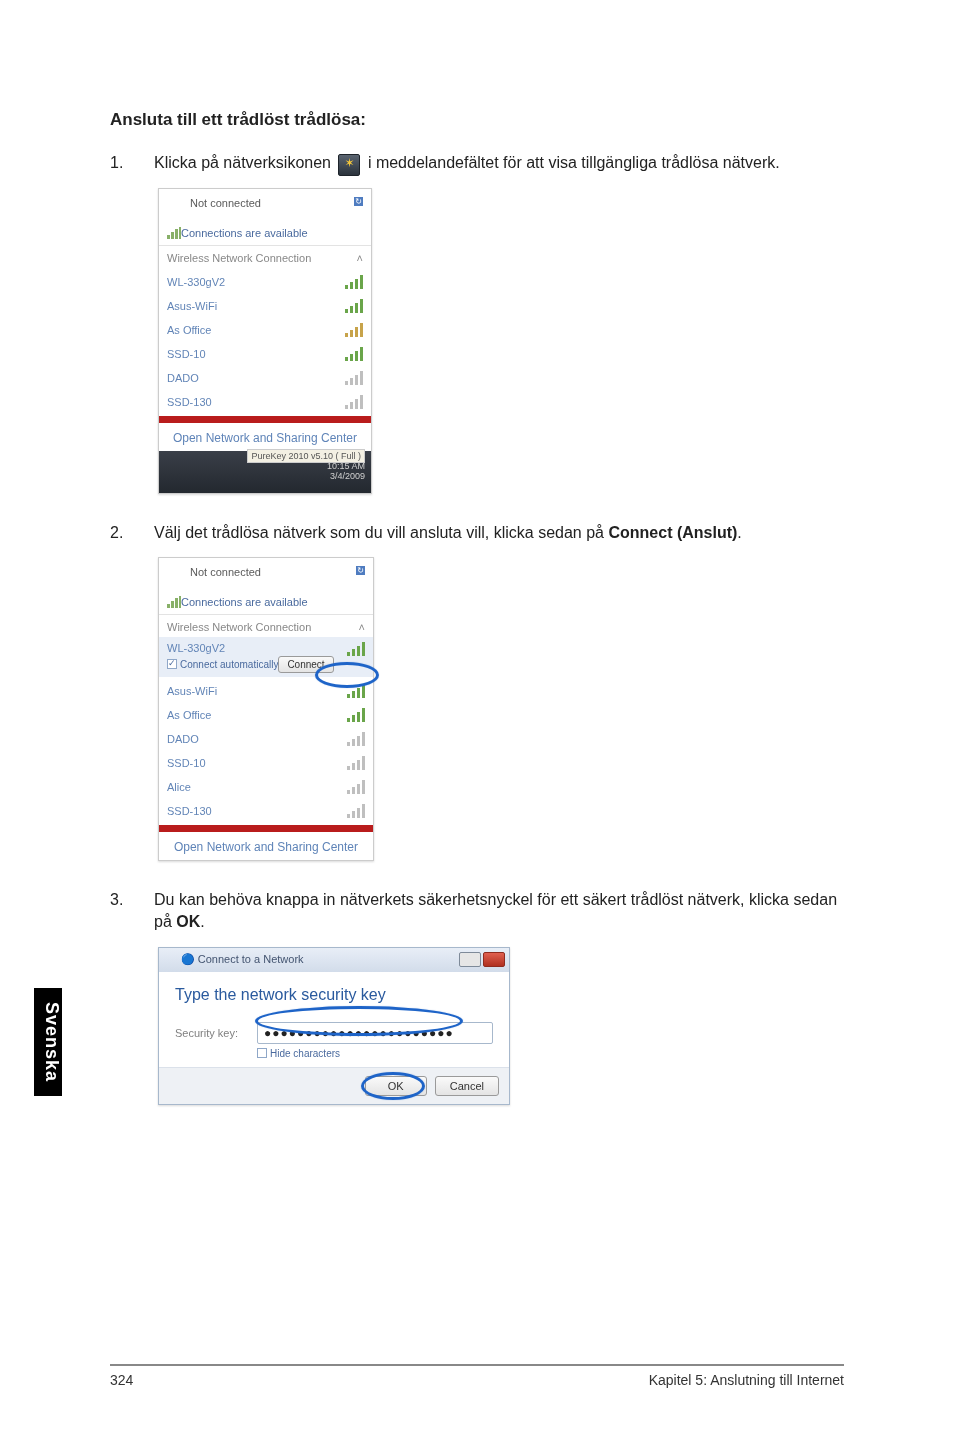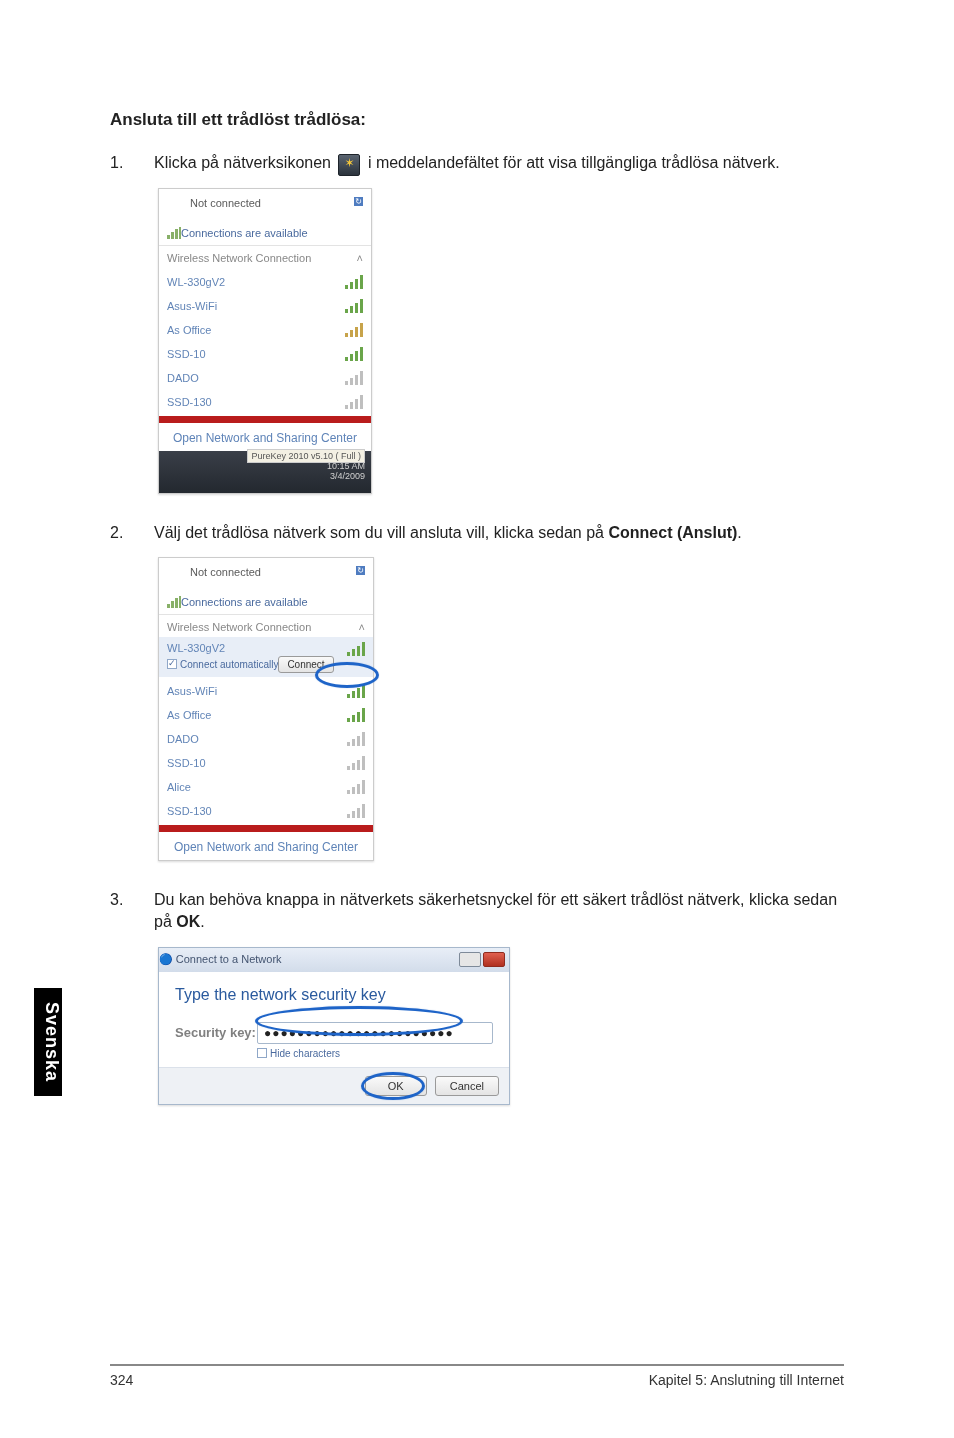--- a/index.html
+++ b/index.html
@@ -120,32 +120,32 @@
 
     
     .shot3 {
       margin: 10px 0 0 48px;
       width: 352px; border: 1px solid #a7b8cc;
       background: #fff; font-size: 12px;
       box-shadow: 0 1px 2px rgba(0,0,0,.15);
     }
     .shot3 .titlebar {
       background: linear-gradient(#e8eef7,#d2dcea); height: 24px; display:flex;
-      align-items:center; justify-content: space-between; padding: 0 4px 0 0;
+      align-items:center; justify-content: space-between; padding: 0 4px 0 22px;
       font-size: 11px; color: #435470;
     }
     .shot3 .titlebar .wbtns { display:flex; gap:2px; }
     .wbtn { width:22px; height:15px; border:1px solid #7e8a99; background:#e6e6e6; border-radius:2px; }
     .wbtn.close { background: linear-gradient(#e06050,#b03020); border-color:#8f2b1f; }
     .shot3 .body {
       padding: 14px 16px 8px 16px;
     }
     .shot3 .instr { color: #2a5a9e; font-size: 16px; margin-bottom: 18px; }
     .shot3 .field-row { display:flex; align-items:center; margin-bottom:4px; }
-    .shot3 .field-row .lbl { color:#808080; font-size:13px; width: 82px; font-weight: bold; }
+    .shot3 .field-row .lbl { color:#808080; font-size:11px; width: 82px; }
     .shot3 .field-row .ipt {
       flex: 1; height: 22px; border: 1px solid #a7b8cc; border-radius: 2px;
       background: #fff; font-size: 12px; padding: 0 6px; letter-spacing: 1px;
       color: #222;
     }
     .shot3 .hide-row { margin-left: 82px; color:#4a6a9e; font-size:10px; display:flex; align-items:center; gap:3px; }
     .shot3 .btn-row {
       background: #eef1f5; border-top: 1px solid #dbe1ea;
       padding: 8px 10px; display:flex; justify-content:flex-end; gap:8px;
     }

